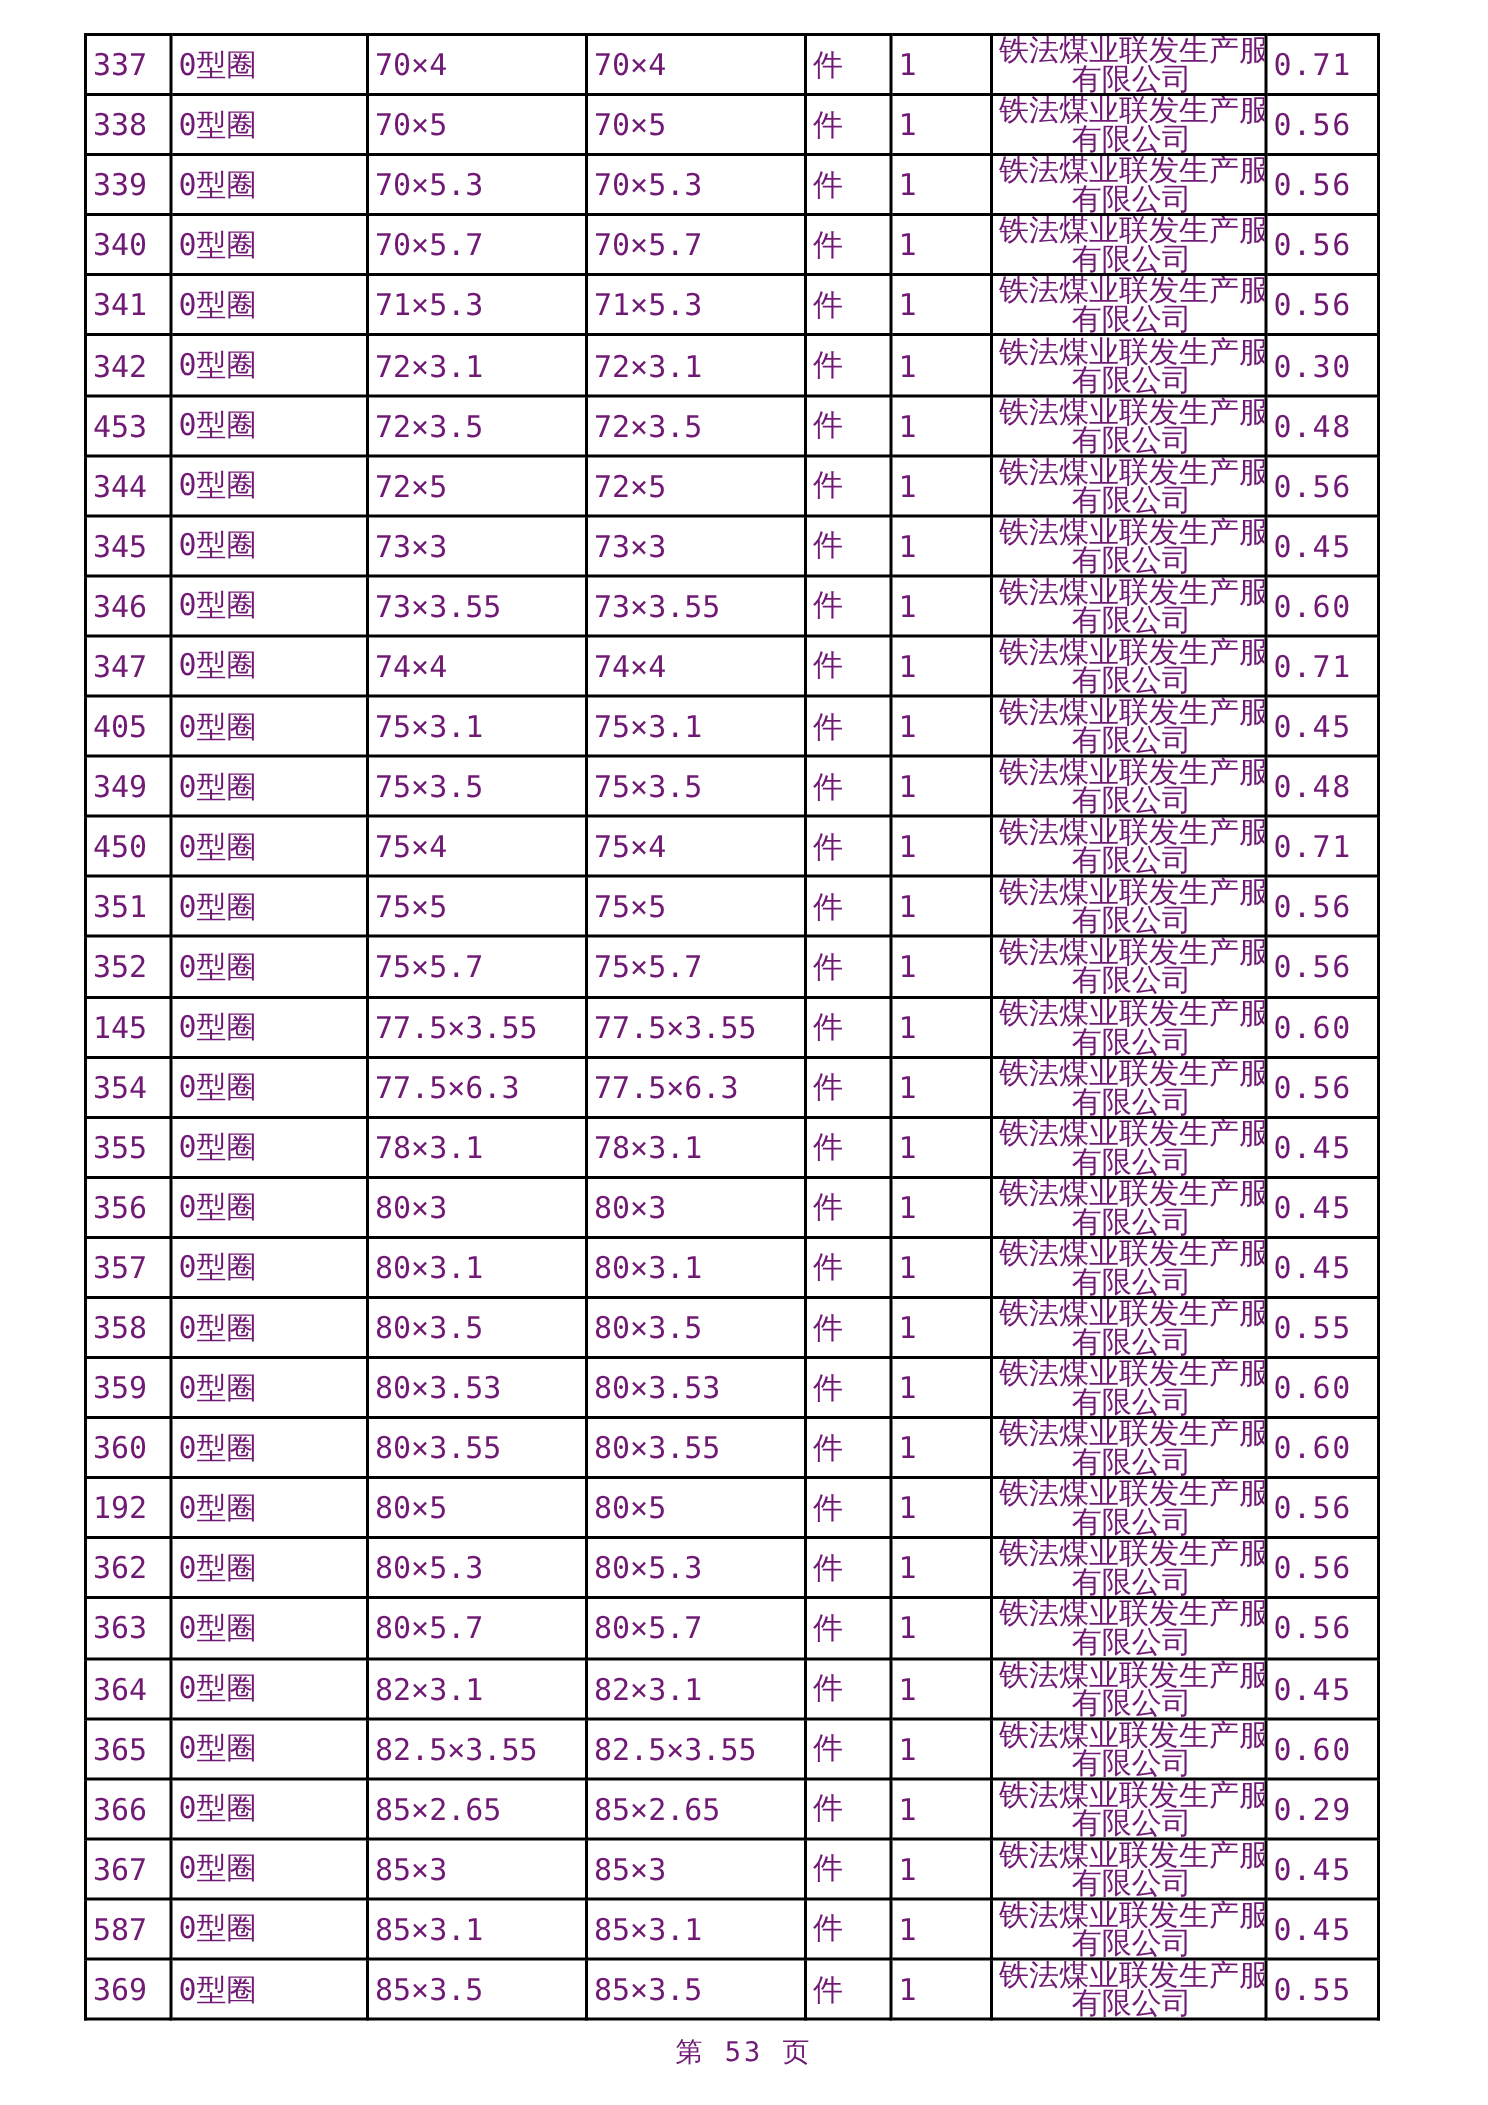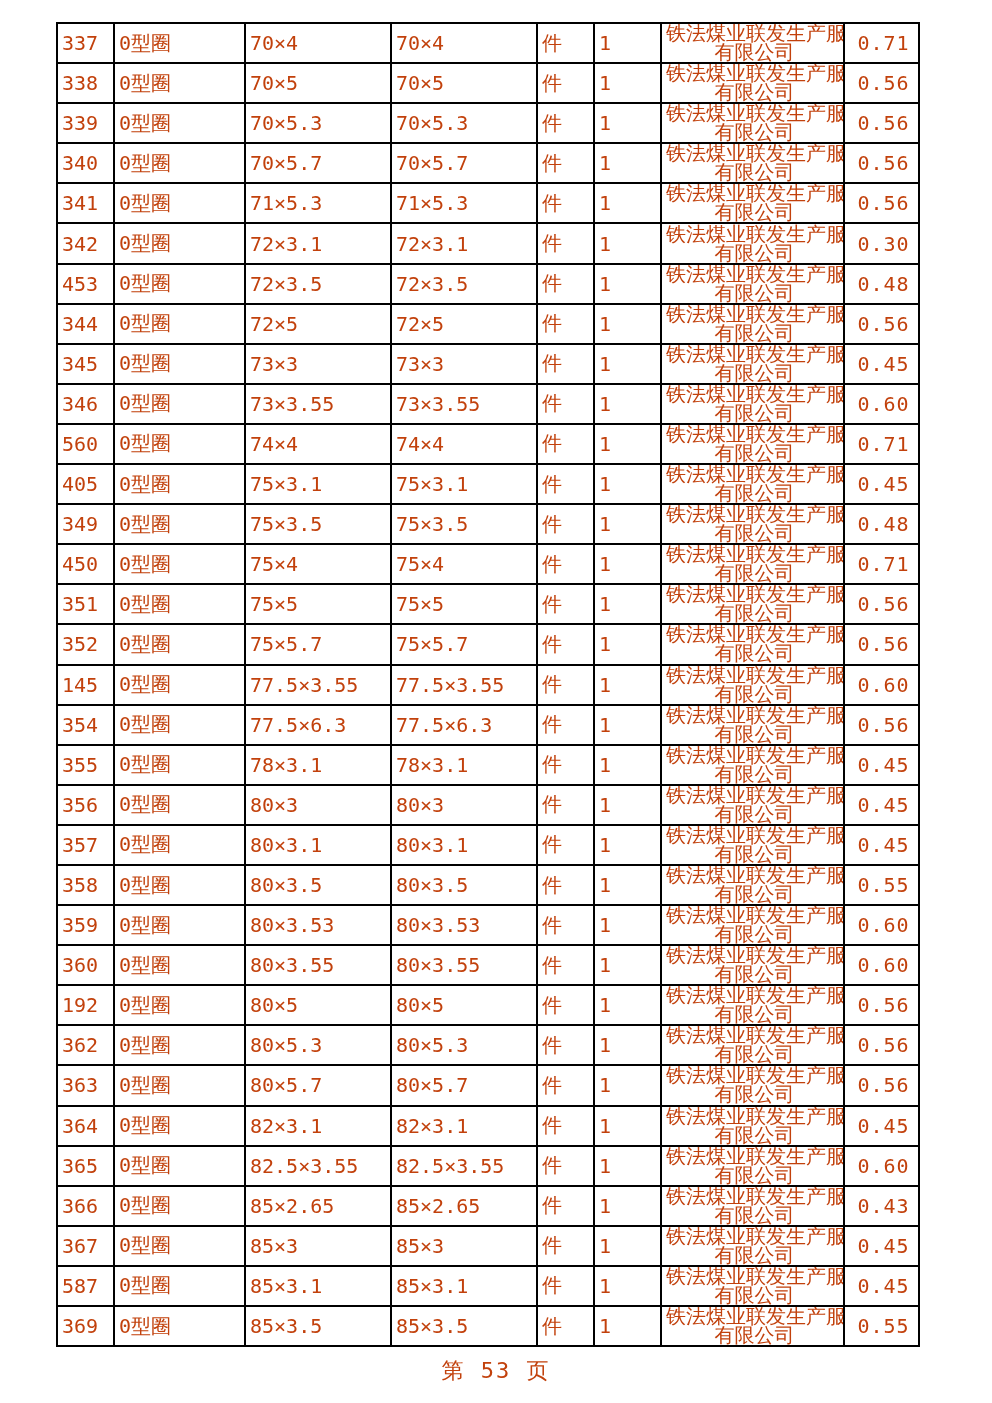--- a/index.html
+++ b/index.html
@@ -1,21 +1,21 @@
 <!DOCTYPE html>
 <html><head>
 <meta charset="utf-8">
 <style>
   html, body { margin: 0; padding: 0; background: #ffffff; }
   .page {
     position: relative;
     width: 992px;
     height: 1403px;
     background: #ffffff;
-    color: #c2410c;
+    color: #701a75;
     font-family: "DejaVu Sans Mono", "Liberation Mono", monospace;
     overflow: hidden;
   }
   table.price-table {
     position: absolute;
     left: 56px;
     top: 22px;
     width: 862px;
     border-collapse: collapse;
     table-layout: fixed;
@@ -34,31 +34,30 @@
   td.c-qty  { vertical-align: bottom; padding-bottom: 1px; }
   td.c-supplier {
     padding: 0;
     text-align: center;
     font-size: 17px;
     line-height: 19px;
     white-space: nowrap;
   }
   td.c-price {
     padding: 0;
-    text-align: center;
     font-size: 19px;
     letter-spacing: 1px;
   }
   .footer {
     position: absolute;
     top: 1356px;
     left: 0;
     width: 100%;
     text-align: center;
-    font-size: 22px;
+    font-size: 18px;
     letter-spacing: 2px;
   }
 </style>
 </head>
 <body>
 
 <div class="page">
 
   <table class="price-table">
     <colgroup>
@@ -207,21 +206,21 @@
           <td class="c-unit">件</td>
           <td class="c-qty">1</td>
           <td class="c-supplier">
             <div>铁法煤业联发生产服务</div>
             <div>有限公司</div>
           </td>
           <td class="c-price">0.60</td>
         </tr>
 
         <tr>
-          <td class="c-no">560</td>
+          <td class="c-no">347</td>
           <td class="c-name">0型圈</td>
           <td class="c-spec">74×4</td>
           <td class="c-spec">74×4</td>
           <td class="c-unit">件</td>
           <td class="c-qty">1</td>
           <td class="c-supplier">
             <div>铁法煤业联发生产服务</div>
             <div>有限公司</div>
           </td>
           <td class="c-price">0.71</td>
@@ -483,21 +482,21 @@
           <td class="c-no">366</td>
           <td class="c-name">0型圈</td>
           <td class="c-spec">85×2.65</td>
           <td class="c-spec">85×2.65</td>
           <td class="c-unit">件</td>
           <td class="c-qty">1</td>
           <td class="c-supplier">
             <div>铁法煤业联发生产服务</div>
             <div>有限公司</div>
           </td>
-          <td class="c-price">0.43</td>
+          <td class="c-price">0.29</td>
         </tr>
 
         <tr>
           <td class="c-no">367</td>
           <td class="c-name">0型圈</td>
           <td class="c-spec">85×3</td>
           <td class="c-spec">85×3</td>
           <td class="c-unit">件</td>
           <td class="c-qty">1</td>
           <td class="c-supplier">

